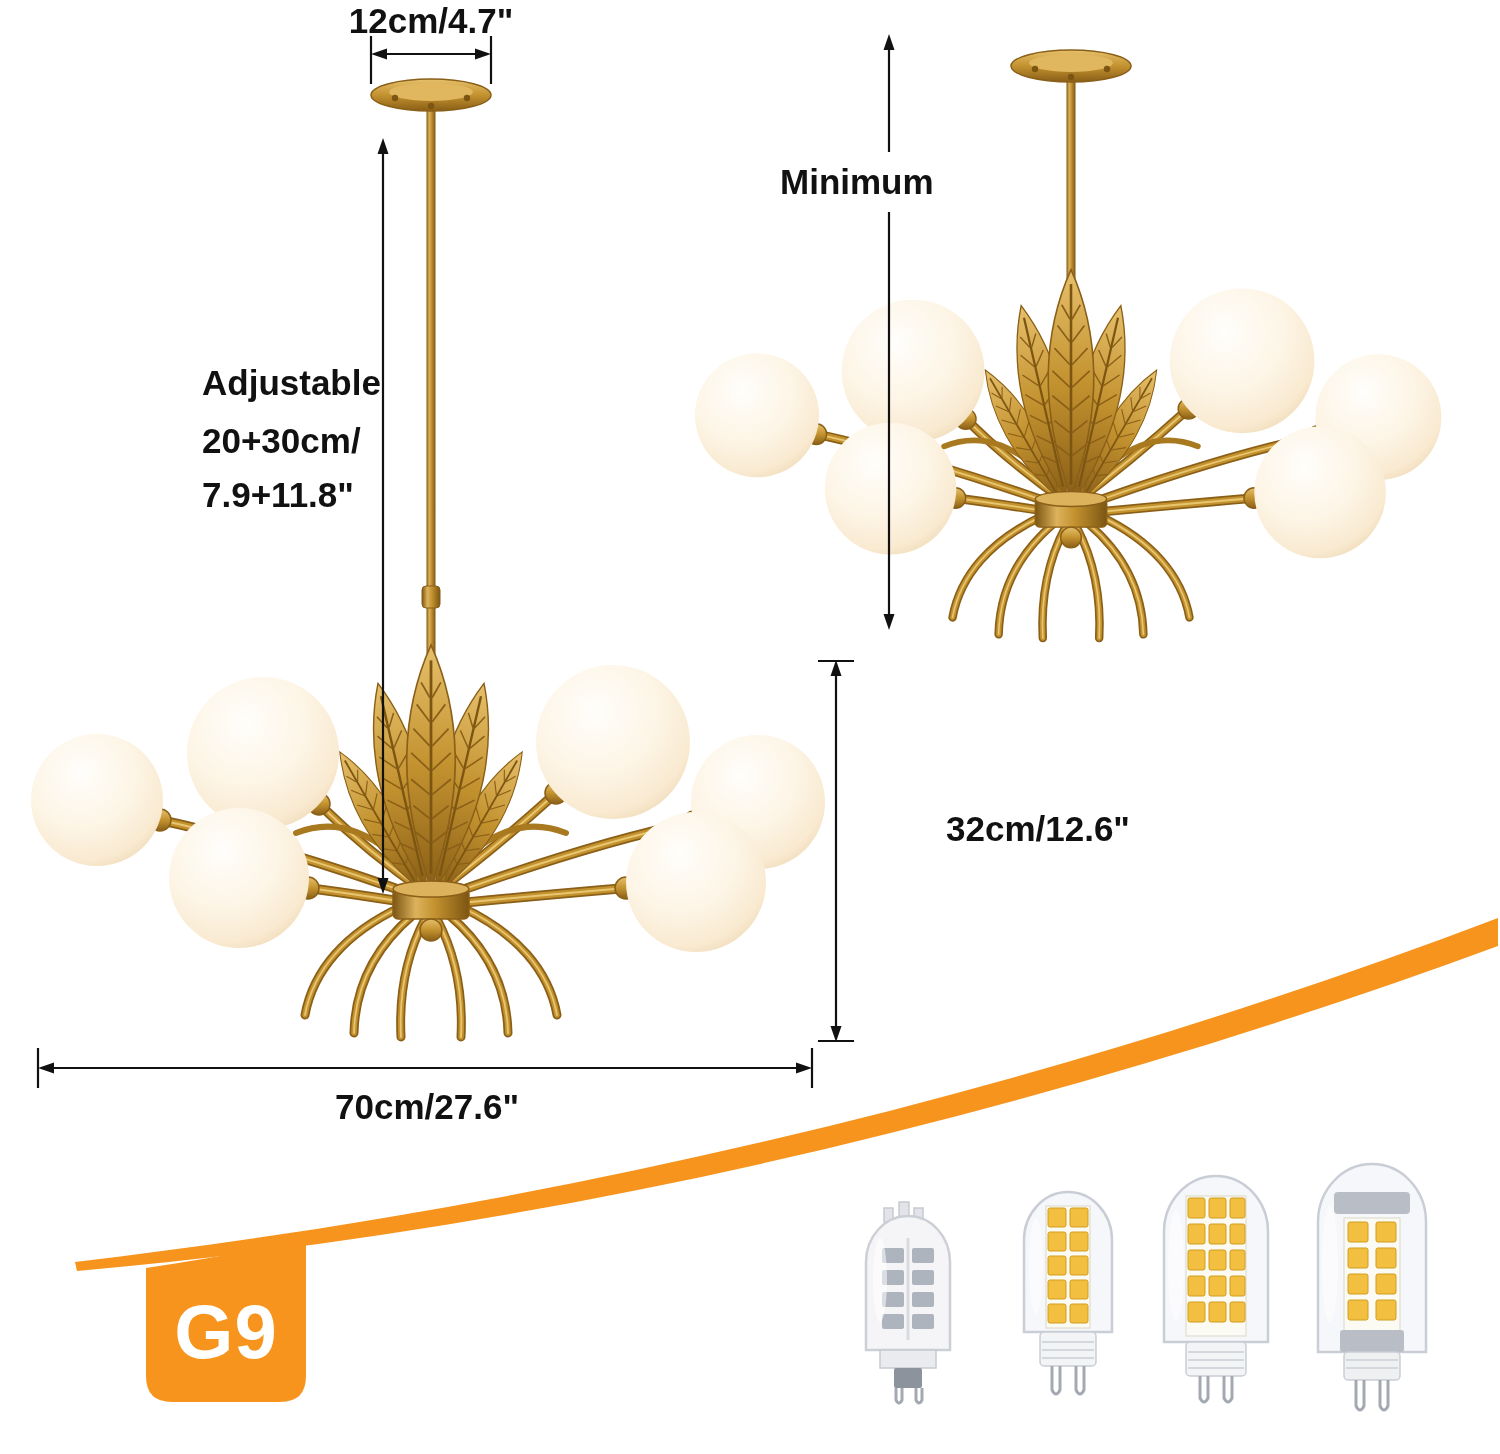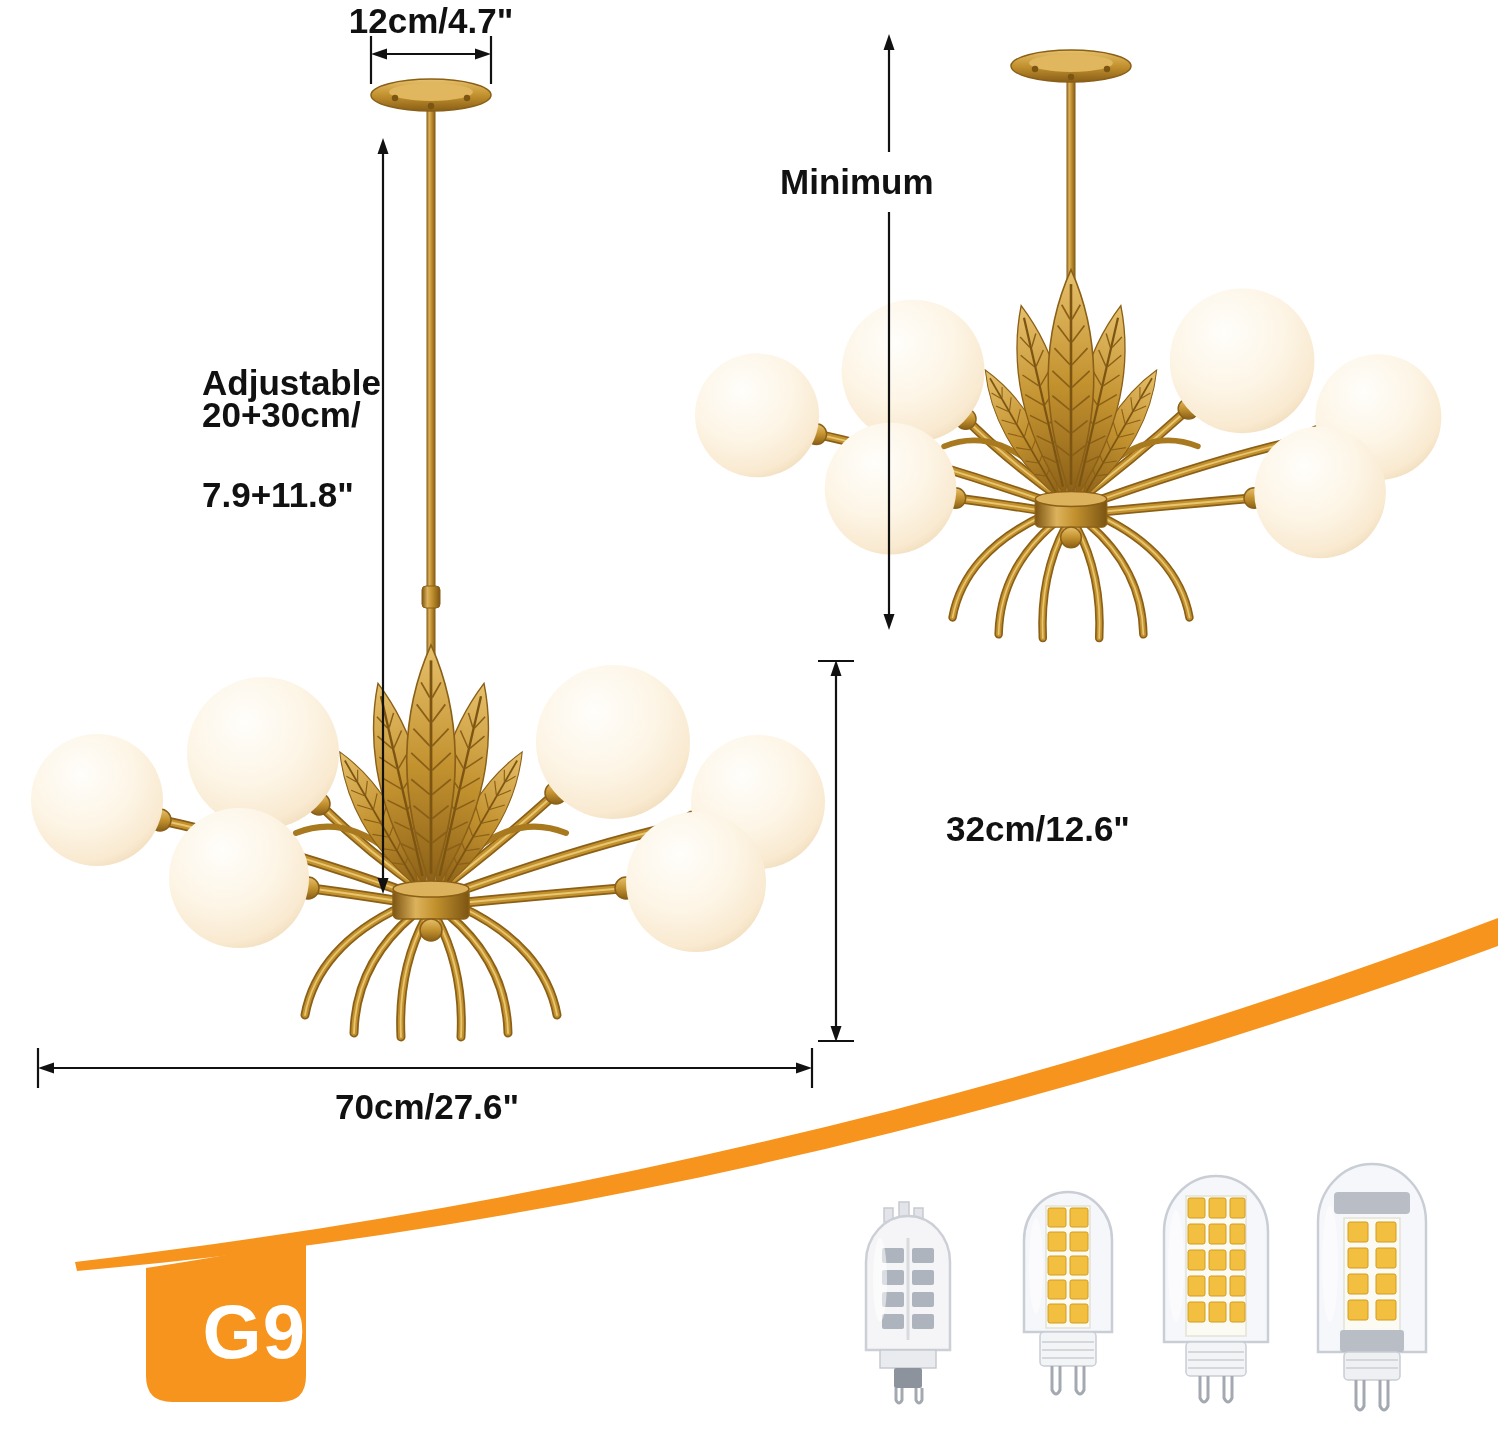--- a/index.html
+++ b/index.html
@@ -18,21 +18,20 @@
     font-weight:700;
     font-size:35px;
     white-space:nowrap;
     line-height:1.1;
   }
   .label.center { text-align:center; }
   .label.badge-text {
     color:#ffffff;
     font-size:76px;
     letter-spacing:1px;
-    text-align:right;
   }
 </style>
 </head>
 <body>
 
 <div class="canvas">
 
 <svg width="1500" height="1454" viewBox="0 0 1500 1454">
   <defs>
     <linearGradient id="goldV" x1="0" y1="0" x2="1" y2="0">
@@ -272,21 +271,21 @@
     <line x1="1346" y1="1360" x2="1398" y2="1360" stroke="#d4d7dc" stroke-width="2"></line>
     <line x1="1346" y1="1368" x2="1398" y2="1368" stroke="#d4d7dc" stroke-width="2"></line>
     <path d="M1356,1380 L1356,1406 Q1360,1414 1364,1406 L1364,1380" fill="none" stroke="#a4a9b1" stroke-width="3"></path>
     <path d="M1380,1380 L1380,1406 Q1384,1414 1388,1406 L1388,1380" fill="none" stroke="#a4a9b1" stroke-width="3"></path>
   </g>
 </svg>
 
 <div class="label center" style="left:346px; top:2px; width:170px;">12cm/4.7"</div>
 
 <div class="label" style="left:202px; top:364px;">Adjustable</div>
-<div class="label" style="left:202px; top:396px;">20+30cm/</div>
+<div class="label" style="left:202px; top:422px;">20+30cm/</div>
 <div class="label" style="left:202px; top:476px;">7.9+11.8"</div>
 
 <div class="label" style="left:780px; top:163px;">Minimum</div>
 
 <div class="label" style="left:946px; top:810px;">32cm/12.6"</div>
 
 <div class="label center" style="left:322px; top:1088px; width:210px;">70cm/27.6"</div>
 
 <div class="label badge-text center" style="left:146px; top:1290px; width:160px;">G9</div>
 

